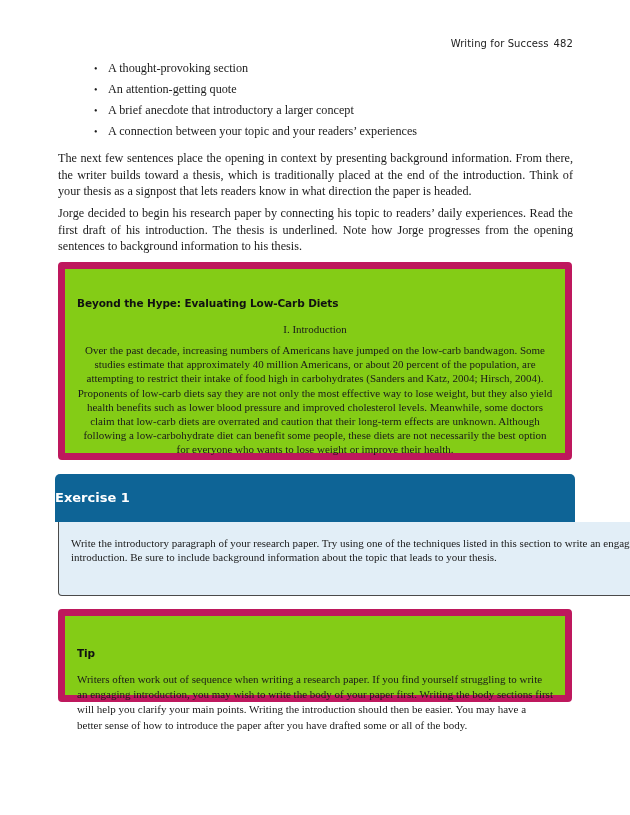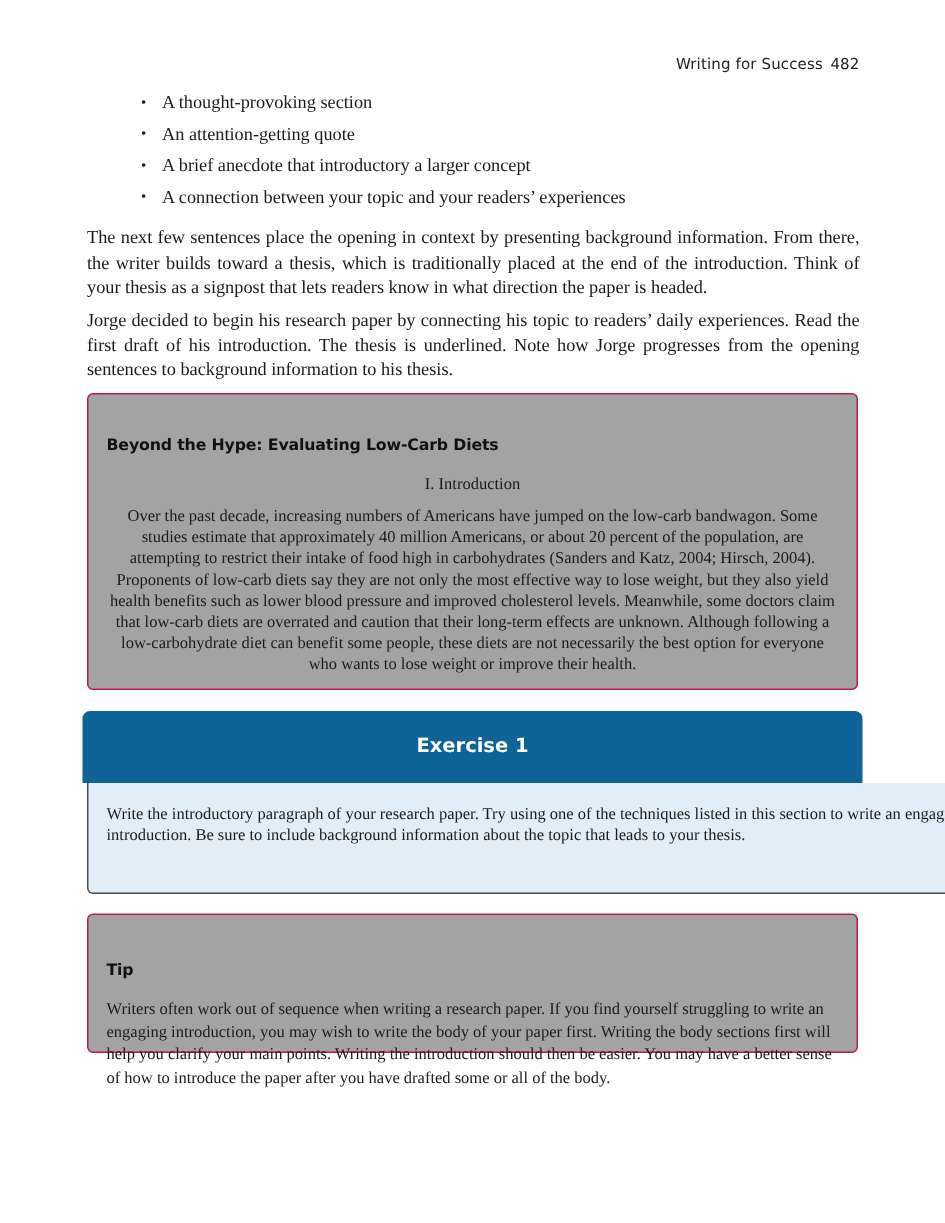--- a/index.html
+++ b/index.html
@@ -23,40 +23,40 @@
 
     .para {
       position: absolute; left: 58px; width: 515px;
       font-size: 12.2px; line-height: 16.6px; text-align: justify;
     }
     .p1 { top: 150px; }
     .p2 { top: 205px; }
 
     .box {
       position: absolute; left: 58px; width: 514px;
-      border: 1px solid #be185d; border-radius: 4px; background: #a3a3a3;
+      border: 7px solid #be185d; border-radius: 4px; background: #84cc16;
     }
     .box-hype { top: 262px; height: 198px; padding: 28px 12px 0 12px; }
     .box-title {
       font-family: "DejaVu Sans", sans-serif; font-weight: bold; font-size: 10.5px;
       color: #111; letter-spacing: -0.1px;
     }
     .box-hype .sub { font-size: 11px; margin-top: 14px; text-align: center; }
     .box-hype .body {
       font-size: 11px; line-height: 14.2px; margin-top: 8px; text-align: center;
     }
 
     .exercise {
       position: absolute; left: 55px; top: 474px; width: 520px; height: 122px;
     }
     .exercise-header {
       position: absolute; left: 0; top: 0; width: 520px; height: 48px;
       background: #0e6496; border-radius: 5px 5px 0 0;
       color: #ffffff; font-family: "DejaVu Sans", sans-serif; font-weight: bold;
-      font-size: 13px; text-align: center; line-height: 48px;
+      font-size: 13px; text-align: left; line-height: 48px;
     }
     .exercise-body {
       position: absolute; left: 3px; top: 48px; width: 620px; height: 74px;
       background: #e2eef7; border: 1px solid #4a4a4a; border-top: none;
       border-radius: 0 0 4px 4px; padding: 14px 12px 0 12px;
       font-size: 11px; line-height: 14.2px;
     }
 
     .box-tip { top: 609px; height: 93px; padding: 31px 12px 0 12px; }
     .box-tip .body {

